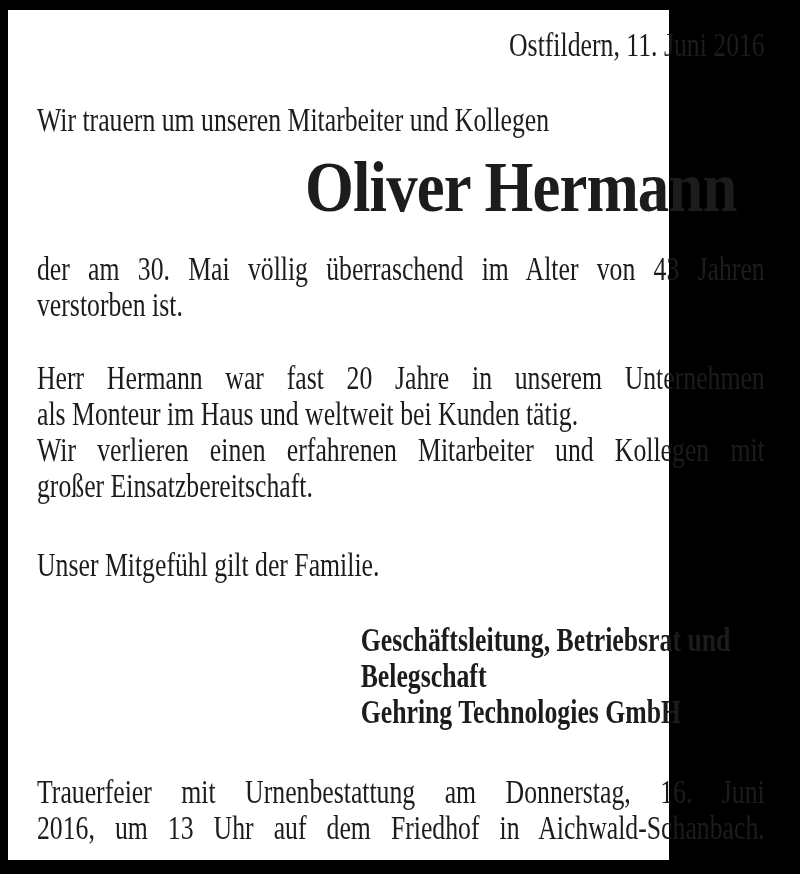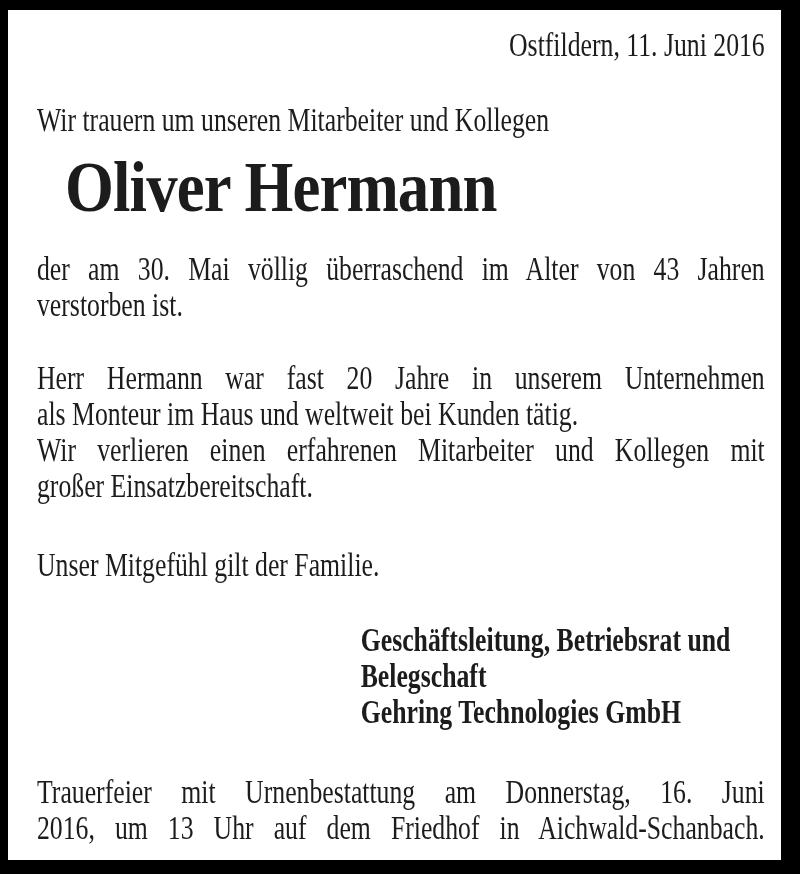--- a/index.html
+++ b/index.html
@@ -12,21 +12,21 @@
     height: 874px;
     background: #000000;
     position: relative;
     font-family: "Liberation Serif", "DejaVu Serif", serif;
   }
   
   .paper {
     position: absolute;
     left: 8px;
     top: 10px;
-    width: 773px;
+    width: 661px;
     height: 850px;
     background: #ffffff;
   }
   .content {
     position: absolute;
     left: 29px;
     top: 0;
     width: 728px;
     color: #1c1c1c;
   }
@@ -52,21 +52,21 @@
     text-align: right;
   }
   .intro-block {
     margin-top: 39px;
   }
   .heading-block {
     margin-top: 9px;
     width: 728px;
     height: 80px;
     line-height: 80px;
-    text-align: left;
+    text-align: right;
   }
   .heading-block .name {
     display: inline-block;
     font-size: 71px;
     font-weight: bold;
     letter-spacing: -1px;
     transform: scaleX(0.885);
   }
   .p1-block { margin-top: 24px; }
   .p2-block { margin-top: 37px; }

